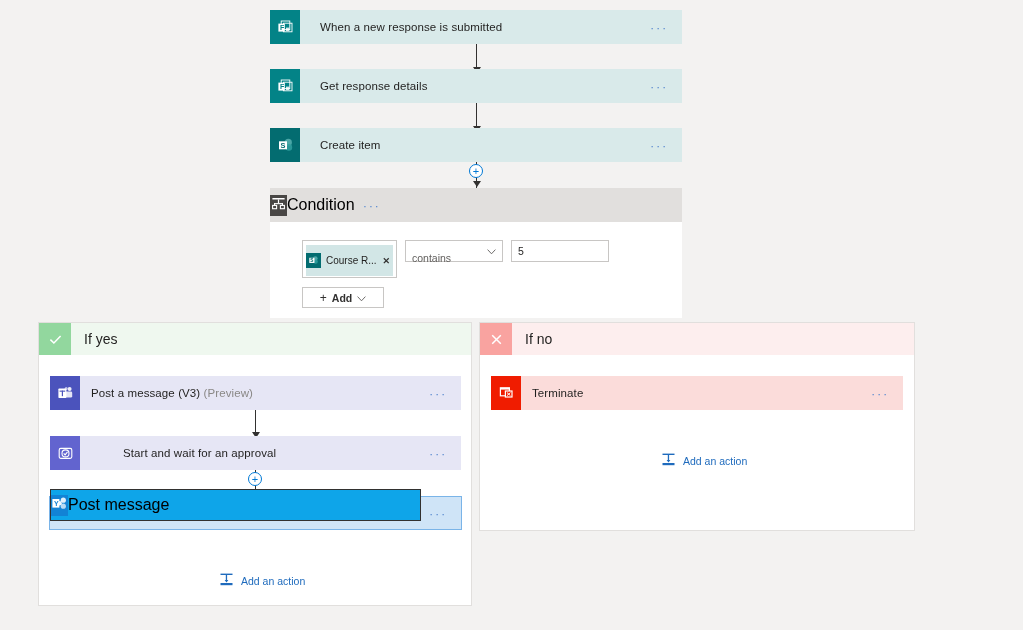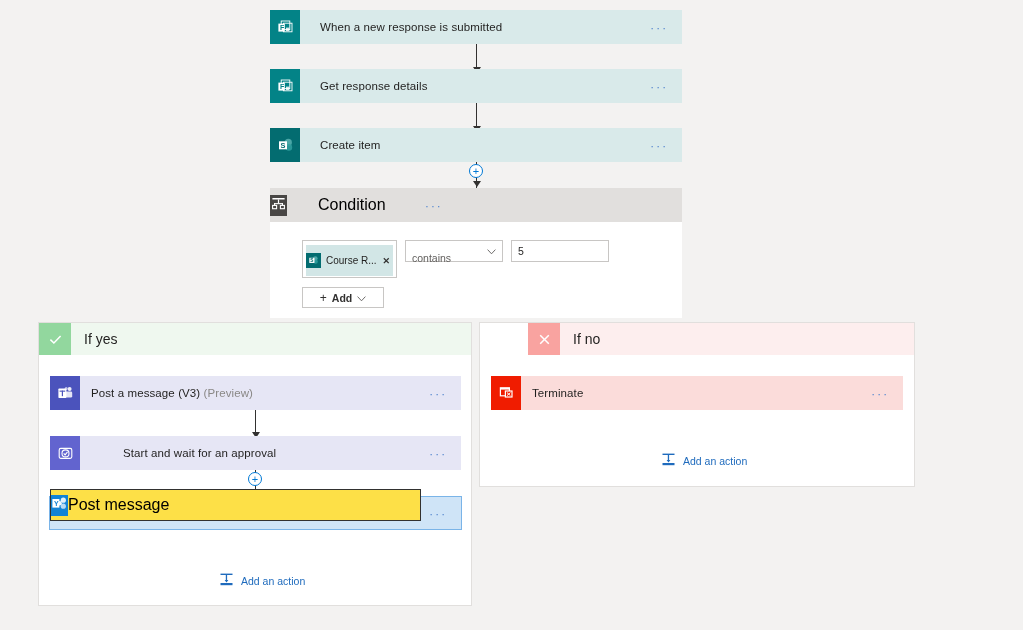--- a/index.html
+++ b/index.html
@@ -66,21 +66,20 @@
   .cond-wrap {
     position: absolute;
     background: #ffffff;
     box-sizing: border-box;
   }
   .cond-header {
     display: flex;
     align-items: center;
     height: 34px;
     background: #e1dfdd;
-    gap: 31px;
   }
   .icon-condition { background: #484644; }
   .cond-body {
     padding: 18px 0 0 32px;
   }
   .cond-row {
     display: flex;
     align-items: flex-start;
     gap: 8px;
   }
@@ -208,21 +207,21 @@
     display: flex;
     align-items: center;
     height: 34px;
   }
   .card-selected-inner {
     flex: 1 1 auto;
     display: flex;
     align-items: center;
     height: 32px;
     border: 1px solid #323130;
-    background: #fde047;
+    background: #0ea5e9;
     box-sizing: border-box;
     margin: 0 0 16px 0;
   }
   .icon-yammer { background: #1283d5; }
 
   
   .conn { position: absolute; }
   .conn .line {
     position: absolute;
     left: 0; top: 0;
@@ -454,21 +453,21 @@
       <svg width="15" height="15" viewBox="0 0 15 15">
         <rect x="1.5" y="1.6" width="12.0" height="1.4" fill="#1f6bbd"></rect>
         <rect x="6.8" y="3.0" width="1.3" height="5.4" fill="#1f6bbd"></rect>
         <polygon points="5.6,8.0 9.4,8.0 7.5,10.4" fill="#1f6bbd"></polygon>
         <rect x="1.5" y="11.0" width="12.0" height="2.2" fill="#1f6bbd"></rect>
       </svg>
     </span>
     <span>Add an action</span>
   </div>
 
-  <div class="branch" style="left:479px; top:322px; width:436px; height:165px;padding-left:48px;">
+  <div class="branch" style="left:479px; top:322px; width:436px; height:209px;">
     <div class="branch-header no">
       <div class="branch-badge badge-no">
         <svg width="17" height="17" viewBox="0 0 17 17">
           <line x1="4.2" y1="4.2" x2="12.8" y2="12.8" stroke="#ffffff" stroke-width="1.5"></line>
           <line x1="12.8" y1="4.2" x2="4.2" y2="12.8" stroke="#ffffff" stroke-width="1.5"></line>
         </svg>
       </div>
       <div class="branch-label">If no</div>
     </div>
   </div>

